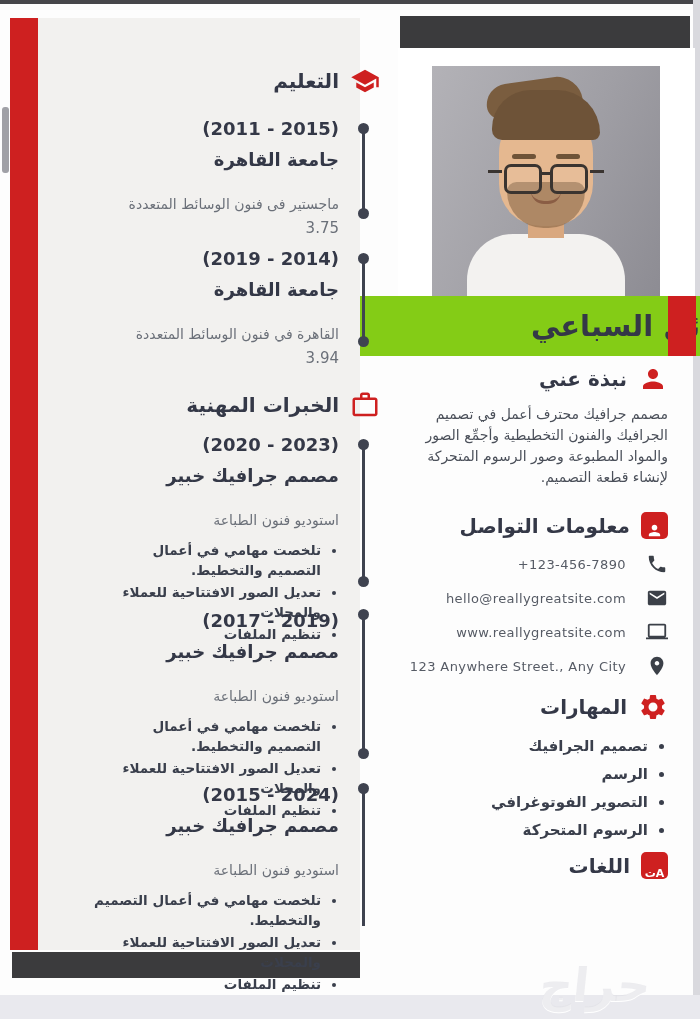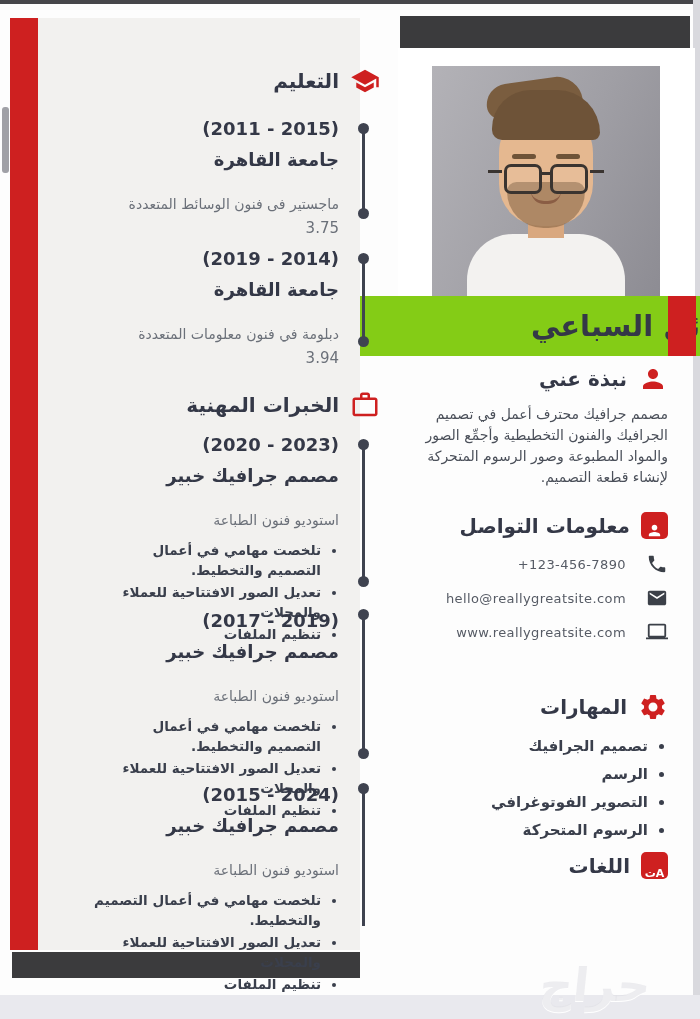--- a/index.html
+++ b/index.html
@@ -144,21 +144,21 @@
 <div class="entry" style="top:116px;">
   <div class="dates"><span dir="ltr">(2011 - 2015)</span></div>
   <div class="school">جامعة القاهرة</div>
   <div class="degree">ماجستير فى فنون الوسائط المتعددة</div>
   <div class="gpa">3.75</div>
 </div>
 
 <div class="entry" style="top:246px;">
   <div class="dates"><span dir="ltr">(2019 - 2014)</span></div>
   <div class="school">جامعة القاهرة</div>
-  <div class="degree">دبلومة في فنون معلومات المتعددة</div>
+  <div class="degree">القاهرة في فنون الوسائط المتعددة</div>
   <div class="gpa">3.94</div>
 </div>
 
 <div class="left-sec-head sec-head" style="top:390px;">
   <span class="icon-red">
     <svg viewBox="0 0 24 24" fill="currentColor">
         <path d="M14 6V4h-4v2h4zM4 8v11h16V8H4zm16-2c1.11 0 2 .89 2 2v11c0 1.11-.89 2-2 2H4c-1.11 0-2-.89-2-2L2.01 8c0-1.11.88-2 1.99-2h4V4c0-1.11.89-2 2-2h4c1.11 0 2 .89 2 2v2h4z"></path>
       </svg>
   </span>
   <span class="sec-title">الخبرات المهنية</span>
@@ -242,20 +242,28 @@
       <span class="c-val" dir="ltr">hello@reallygreatsite.com</span>
     </div>
     <div class="c-row">
       <span class="c-icon">
         <svg viewBox="0 0 24 24" fill="currentColor">
             <path d="M20 18c1.1 0 1.99-.9 1.99-2L22 5c0-1.1-.9-2-2-2H4c-1.1 0-2 .9-2 2v11c0 1.1.9 2 2 2H0v2h24v-2h-4zM4 5h16v11H4V5z"></path>
           </svg>
       </span>
       <span class="c-val" dir="ltr">www.reallygreatsite.com</span>
     </div>
+    <div class="c-row">
+      <span class="c-icon">
+        <svg viewBox="0 0 24 24" fill="currentColor">
+            <path d="M12 2C8.13 2 5 5.13 5 9c0 5.25 7 13 7 13s7-7.75 7-13c0-3.87-3.13-7-7-7zm0 9.5c-1.38 0-2.5-1.12-2.5-2.5s1.12-2.5 2.5-2.5 2.5 1.12 2.5 2.5-1.12 2.5-2.5 2.5z"></path>
+          </svg>
+      </span>
+      <span class="c-val" dir="ltr">123 Anywhere Street., Any City</span>
+    </div>
   </div>
 </div>
 
 <div class="r-sec" style="top:692px;">
   <div class="sec-head">
     <span class="icon-red">
       <svg viewBox="0 0 24 24" fill="currentColor">
           <path d="M19.14 12.94c.04-.3.06-.61.06-.94 0-.32-.02-.64-.07-.94l2.03-1.58c.18-.14.23-.41.12-.61l-1.92-3.32c-.12-.22-.37-.29-.59-.22l-2.39.96c-.5-.38-1.03-.7-1.62-.94l-.36-2.54c-.04-.24-.24-.41-.48-.41h-3.84c-.24 0-.43.17-.47.41l-.36 2.54c-.59.24-1.13.57-1.62.94l-2.39-.96c-.22-.08-.47 0-.59.22L2.74 8.87c-.12.21-.08.47.12.61l2.03 1.58c-.05.3-.09.63-.09.94s.02.64.07.94l-2.03 1.58c-.18.14-.23.41-.12.61l1.92 3.32c.12.22.37.29.59.22l2.39-.96c.5.38 1.03.7 1.62.94l.36 2.54c.05.24.24.41.48.41h3.84c.24 0 .44-.17.47-.41l.36-2.54c.59-.24 1.13-.56 1.62-.94l2.39.96c.22.08.47 0 .59-.22l1.92-3.32c.12-.22.07-.47-.12-.61l-2.01-1.58zM12 15.6c-1.98 0-3.6-1.62-3.6-3.6s1.62-3.6 3.6-3.6 3.6 1.62 3.6 3.6-1.62 3.6-3.6 3.6z"></path>
         </svg>
     </span>

